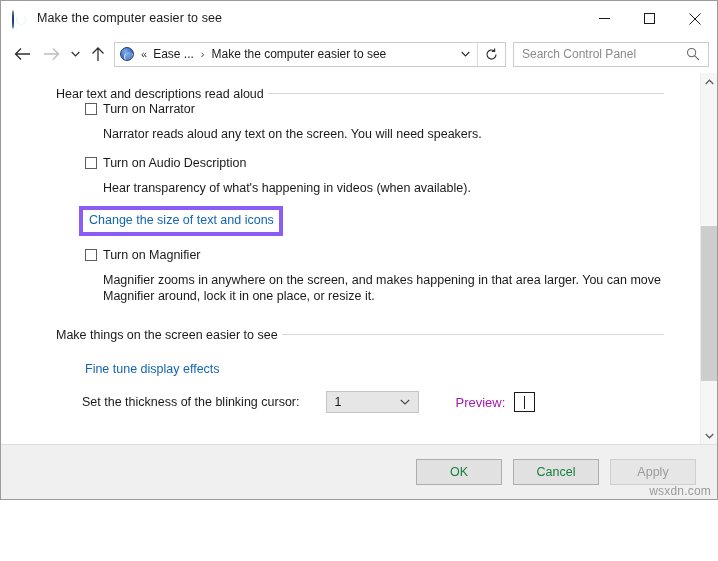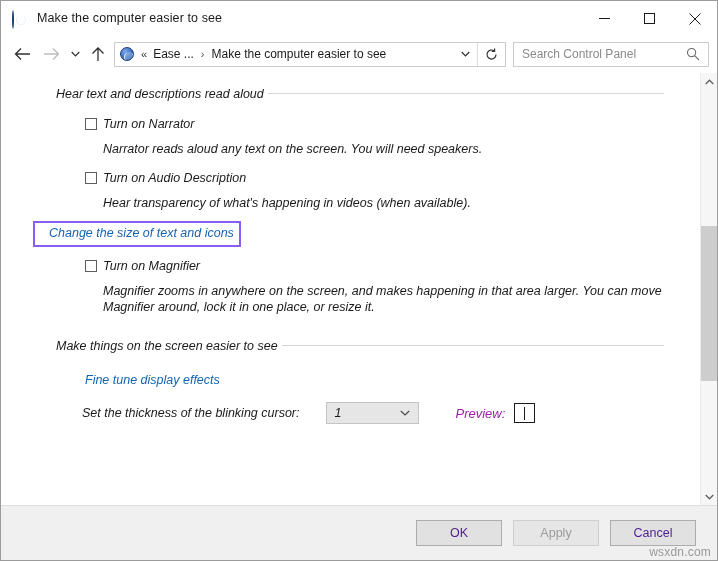--- a/index.html
+++ b/index.html
@@ -8,21 +8,21 @@
     background: #ffffff;
   }
   body {
     font-family: "Liberation Sans", sans-serif;
     -webkit-font-smoothing: antialiased;
   }
 
   #window {
     position: relative;
     width: 718px;
-    height: 561px;
+    height: 500px;
     box-sizing: border-box;
     background: #ffffff;
     border: 1px solid #9b9b9b;
     overflow: hidden;
     display: flex;
     flex-direction: column;
   }
 
   
   .titlebar {
@@ -185,21 +185,20 @@
     align-items: center;
   }
 
   
   .content-wrap {
     flex: 1 1 auto;
     position: relative;
     display: flex;
     border-top: 1px solid #ffffff;
     min-height: 0;
-    font-style: italic;
   }
   .content {
     flex: 1 1 auto;
     background: #ffffff;
     position: relative;
     overflow: hidden;
     padding: 0;
   }
   .inner {
     padding: 12px 0 0 0;
@@ -258,23 +257,23 @@
     color: #1464b4;
     margin-left: 84px;
     line-height: 16px;
     display: inline-block;
     white-space: nowrap;
   }
   .link-wrap { display: block; }
 
   .highlight-box {
     display: inline-block;
-    border: 2px solid #8b5cf6;
-    padding: 3px 5px 4px 14px;
-    margin-left: 32px;
+    border: 4px solid #8b5cf6;
+    padding: 3px 5px 4px 6px;
+    margin-left: 78px;
     line-height: 0;
   }
   .highlight-box .link {
     margin-left: 0;
     line-height: 15px;
   }
 
   .cursor-row {
     display: flex;
     align-items: center;
@@ -377,21 +376,21 @@
     padding-right: 21px;
     box-sizing: border-box;
     position: relative;
   }
   .btn {
     width: 86px;
     height: 26px;
     border: 1px solid #adadad;
     background: #e1e1e1;
     font-size: 12.5px;
-    color: #4c1d95;
+    color: #15803d;
     font-family: "Liberation Sans", sans-serif;
     display: flex;
     align-items: center;
     justify-content: center;
     margin-left: 11px;
     box-sizing: border-box;
   }
   .btn.disabled {
     color: #9b9b9b;
     border-color: #cfcfcf;
@@ -495,21 +494,21 @@
 
   <div class="content-wrap">
     <div class="content">
       <div class="inner">
 
         <div class="group-head" style="margin-top:0">
           <span class="ghtext">Hear text and descriptions read aloud</span>
           <span class="ghline"></span>
         </div>
 
-        <div class="row-check" style="margin-top:15px">
+        <div class="row-check" style="">
           <span class="cb"></span>
           <span class="cb-label">Turn on Narrator</span>
         </div>
         <div class="desc" style="margin-top:10px">Narrator reads aloud any text on the screen. You will need speakers.</div>
 
         <div class="row-check" style="margin-top:14px">
           <span class="cb"></span>
           <span class="cb-label">Turn on Audio Description</span>
         </div>
         <div class="desc" style="margin-top:10px">Hear transparency of what's happening in videos (when available).</div>
@@ -568,18 +567,18 @@
       <div class="sb-arrow bottom">
         <svg width="9" height="6" viewBox="0 0 9 6">
             <path d="M0.7 1 L4.5 4.8 L8.3 1" fill="none" stroke="#606060" stroke-width="1.3"></path>
           </svg>
       </div>
     </div>
   </div>
 
   <div class="footer">
     <div class="btn">OK</div>
+    <div class="btn">Cancel</div>
     <div class="btn disabled">Apply</div>
-    <div class="btn">Cancel</div>
     <div class="watermark">wsxdn.com</div>
   </div>
 
 </div>
 
 </body></html>

